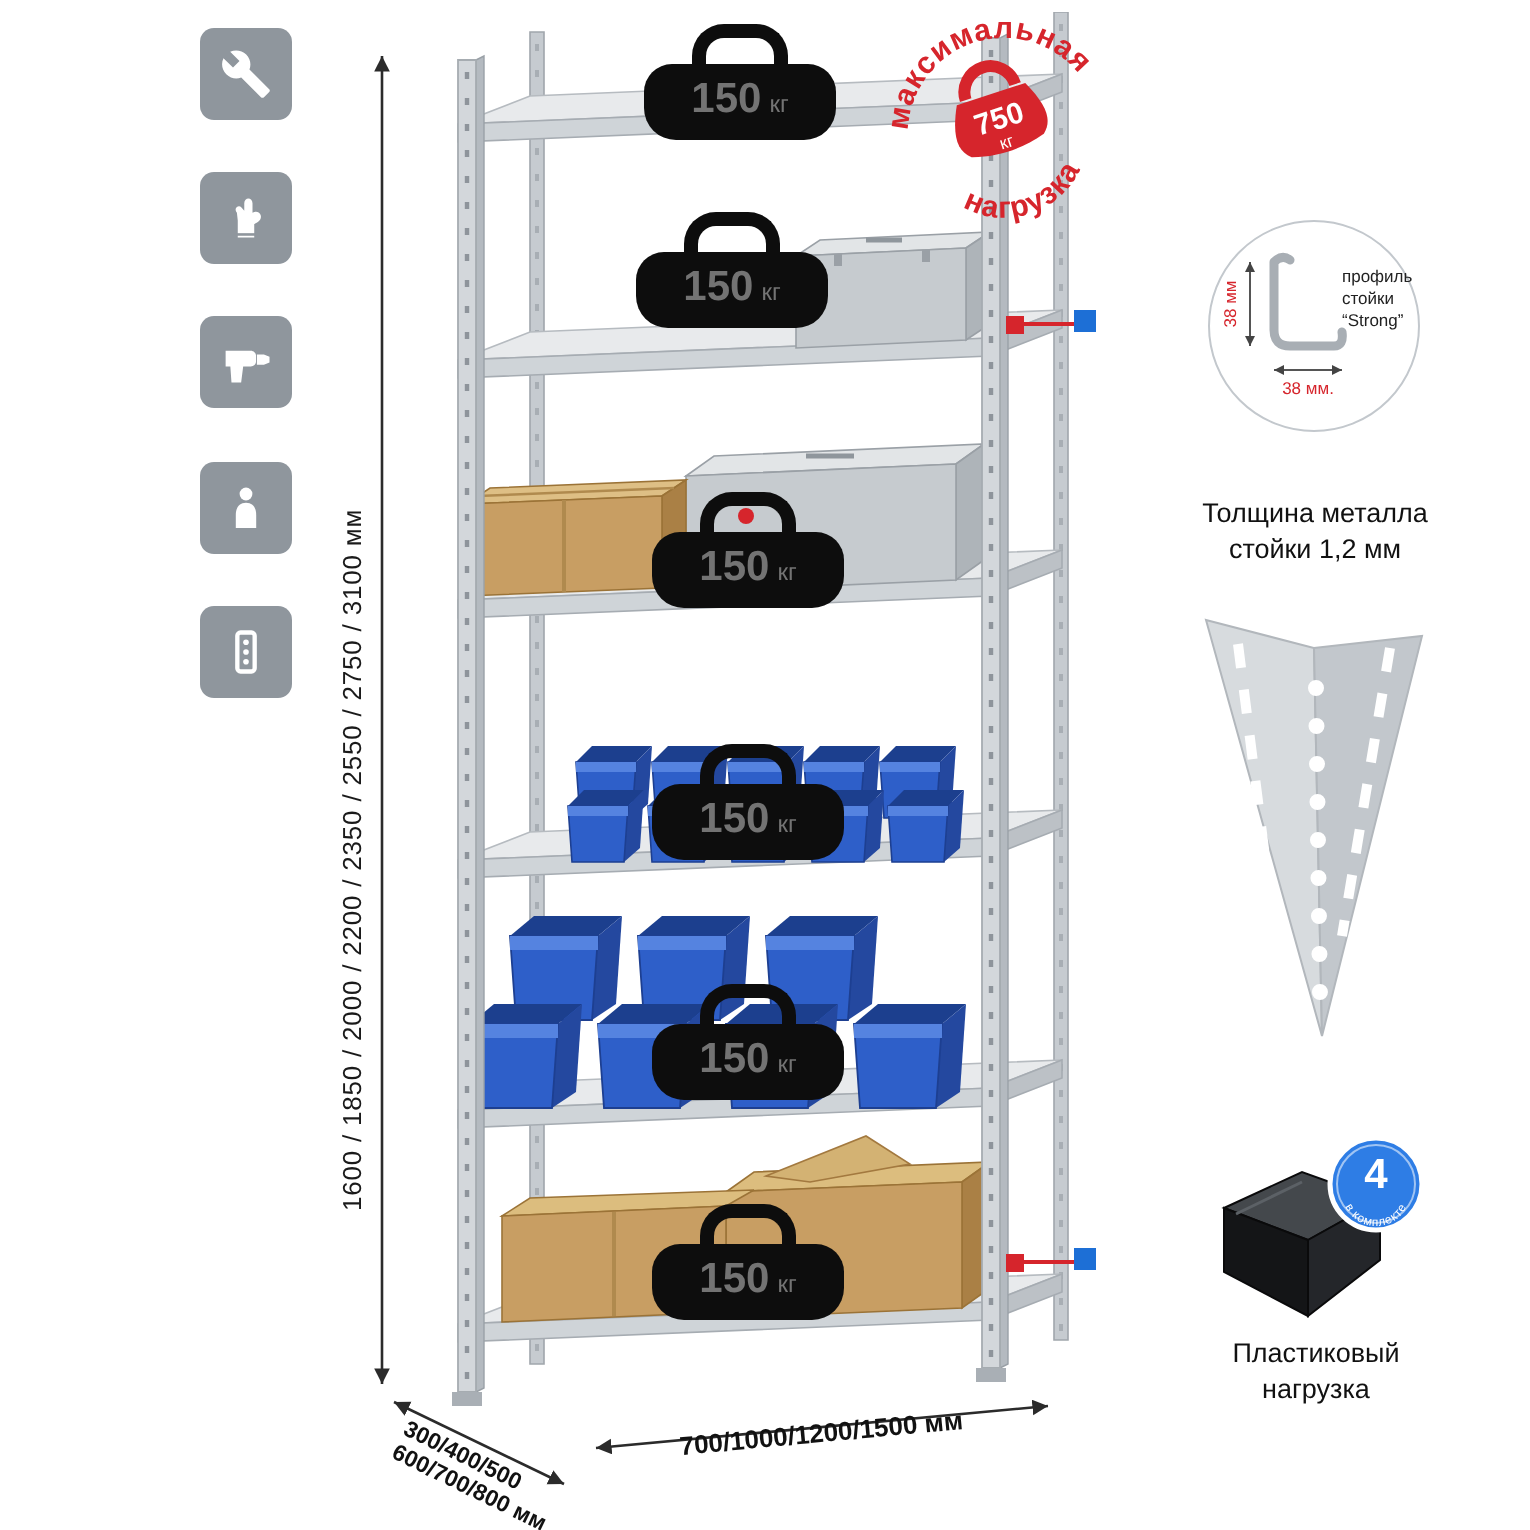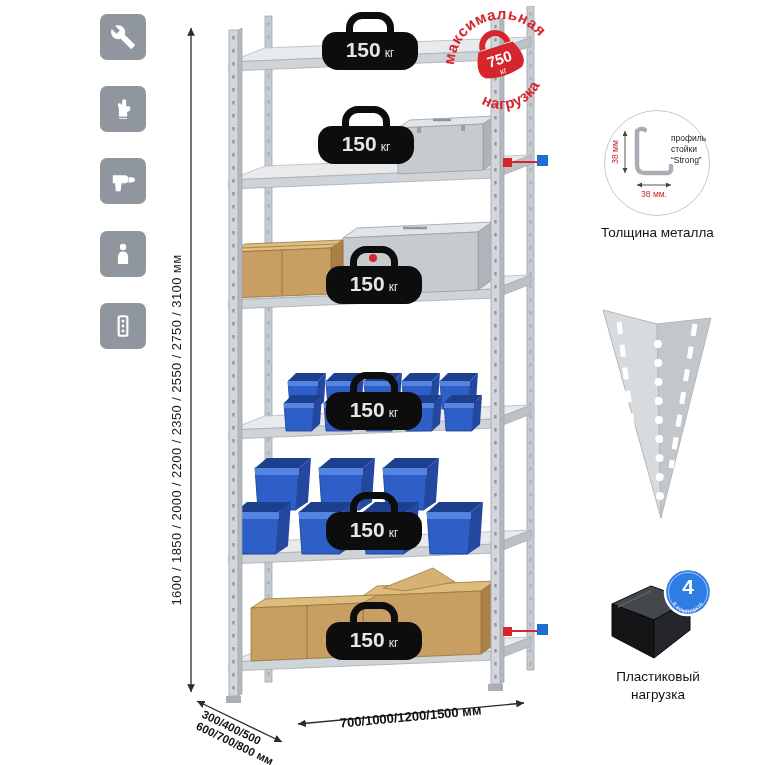--- a/index.html
+++ b/index.html
@@ -21,21 +21,21 @@
   }
   
   .weight{position:absolute;width:96px;text-align:center;z-index:5}
   .weight .handle{
     width:34px;height:15px;border:7px solid #0d0d0d;border-bottom:none;
     border-radius:16px 16px 0 0;margin:0 auto;
   }
   .weight .body{
     height:38px;background:#0d0d0d;border-radius:14px 14px 16px 16px;
     margin-top:-2px;display:flex;align-items:baseline;justify-content:center;
-    color:#e5e5e5;padding-top:7px;box-sizing:border-box;
+    color:#737373;padding-top:7px;box-sizing:border-box;
   }
   .weight .val{font-size:21px;font-weight:bold;line-height:1}
   .weight .unit{font-size:12px;margin-left:4px}
   
   .caption{position:absolute;text-align:center;font-size:13.5px;line-height:1.3;color:#111}
   .caption span{display:block}
   
   .detail-circle{
     position:absolute;left:604px;top:110px;width:106px;height:106px;background:#fff;
     border:1.5px solid #c3c8cd;border-radius:50%;box-sizing:border-box;
@@ -296,22 +296,23 @@
     <path d="M32,20 Q36,16 40,19 M32,20 L32,54 Q32,62 40,62 L62,62 Q67,62 66,55" stroke="#a8aeb4" stroke-width="4.5" fill="none" stroke-linecap="round"></path>
     <line x1="20" y1="20" x2="20" y2="62" stroke="#555" stroke-width="1" marker-start="url(#arrP)" marker-end="url(#arrP)"></line>
     <text transform="translate(13 41) rotate(-90)" text-anchor="middle" font-size="8.5" fill="#d6252c">38 мм</text>
     <line x1="32" y1="74" x2="66" y2="74" stroke="#555" stroke-width="1" marker-start="url(#arrP)" marker-end="url(#arrP)"></line>
     <text x="49" y="86" text-anchor="middle" font-size="8.5" fill="#d6252c">38 мм.</text>
     <text x="66" y="30" font-size="8.5" fill="#222">профиль</text>
     <text x="66" y="41" font-size="8.5" fill="#222">стойки</text>
     <text x="66" y="52" font-size="8.5" fill="#222">“Strong”</text>
   </svg>
 </div>
-<div class="caption" style="left:585px;top:224px;width:145px">
+<div class="caption" style="left:585px;top:248px;width:145px">
   <span>Толщина металла</span>
+  <span>стойки 1,2 мм</span>
 </div>
 
 <svg class="abs" style="left:597px;top:308px" width="120" height="215" viewBox="0 0 120 215">
   <polygon points="6,2 60,16 64,210" fill="#d7dbde" stroke="#b2b7bc" stroke-width="1"></polygon>
   <polygon points="60,16 114,10 64,210" fill="#c2c7cc" stroke="#b2b7bc" stroke-width="1"></polygon>
   <line x1="61" y1="36" x2="63" y2="190" stroke="#ffffff" stroke-width="8" stroke-dasharray="0 19" stroke-linecap="round"></line>
   <line x1="22" y1="14" x2="38" y2="140" stroke="#ffffff" stroke-width="5" stroke-dasharray="12 11"></line>
   <line x1="98" y1="16" x2="74" y2="160" stroke="#ffffff" stroke-width="5" stroke-dasharray="12 11"></line>
 </svg>
 

